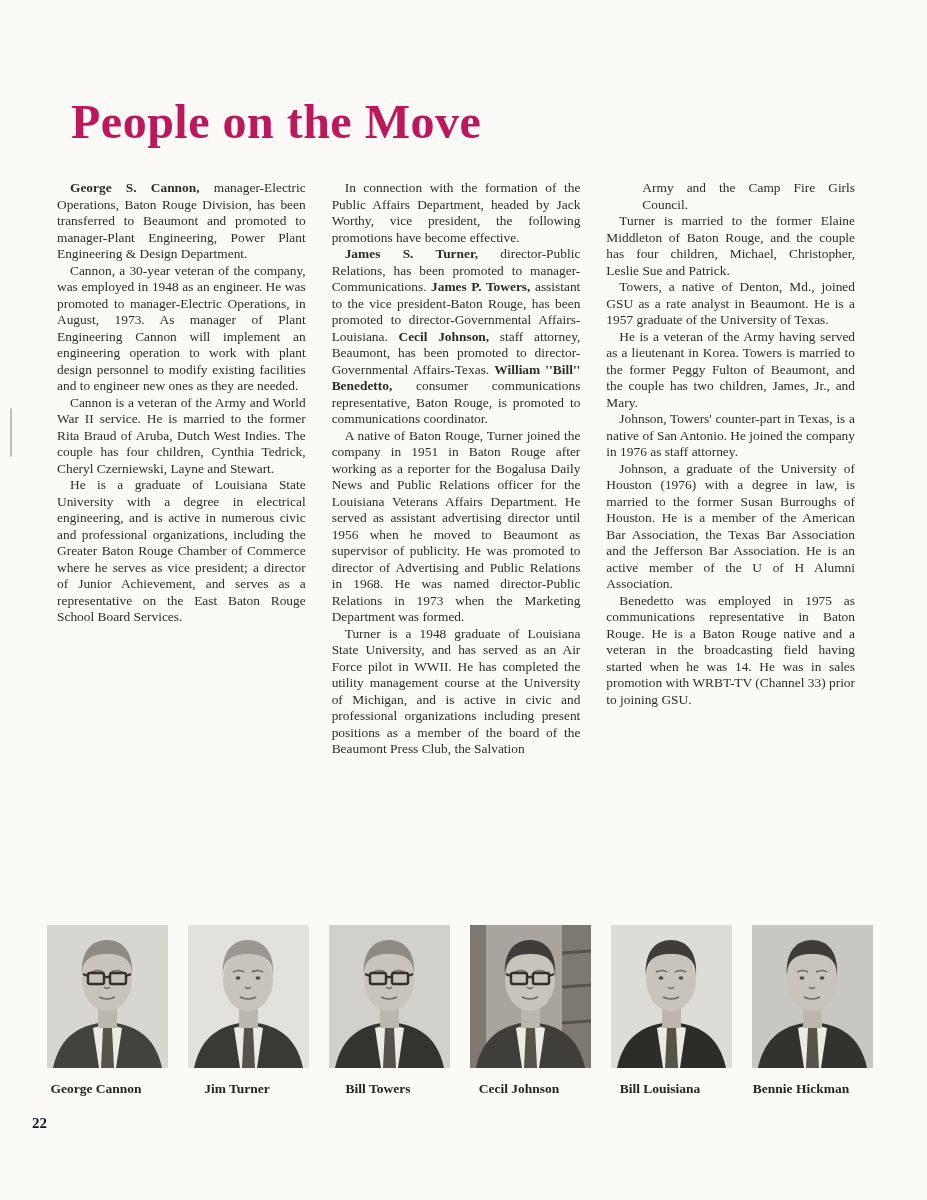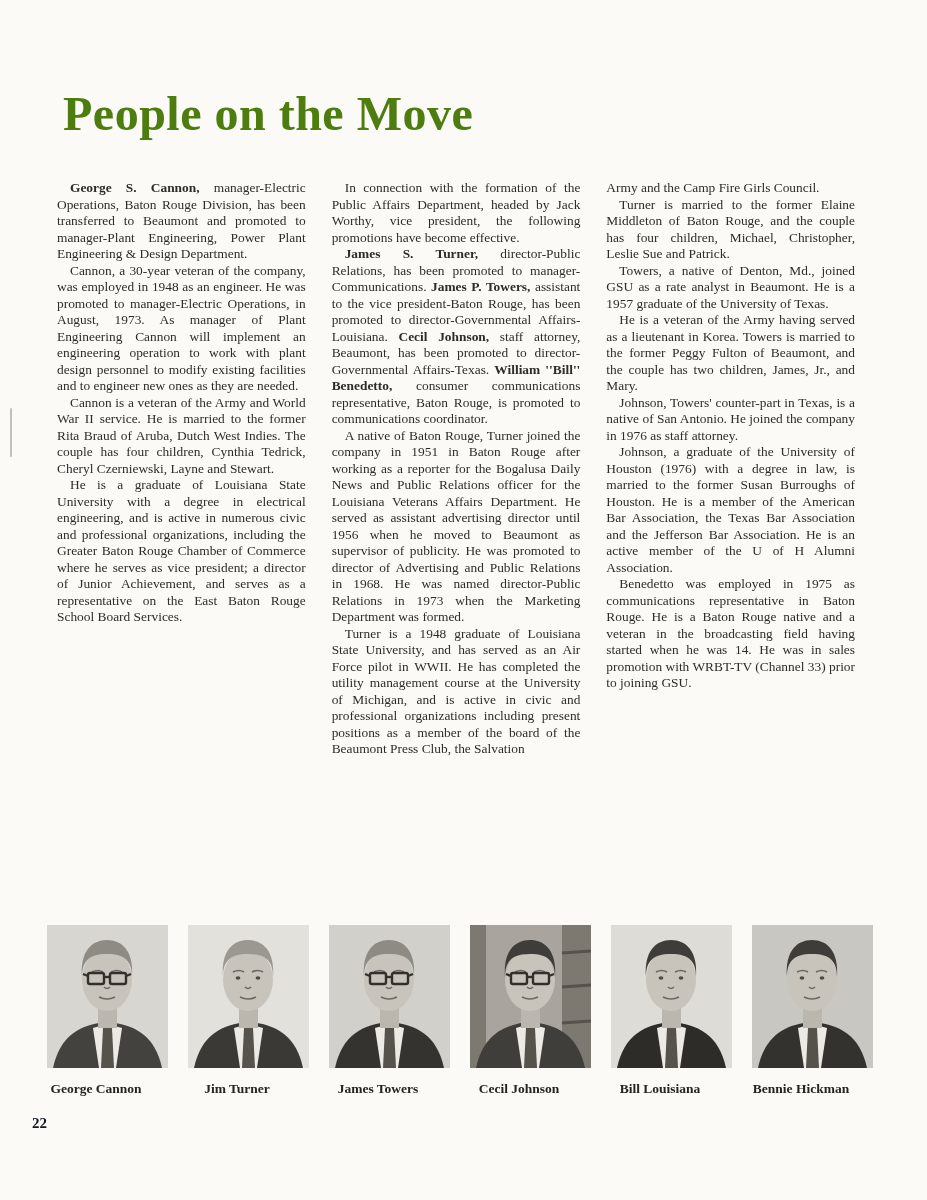--- a/index.html
+++ b/index.html
@@ -13,36 +13,36 @@
     background:var(--paper);
     overflow:hidden;
     font-family:"Liberation Serif","DejaVu Serif",serif;
     color:var(--ink);
   }
   .scan-line{
     position:absolute;left:10px;top:408px;width:2px;height:49px;
     background:#c2c0bd;border-radius:1px;
   }
   h1.title{
-    position:absolute;left:55px;top:78px;margin:8px;
+    position:absolute;left:55px;top:78px;margin:16px;
     font-size:48px;font-weight:bold;letter-spacing:0.5px;
-    color:#4d7c0f;
+    color:#be185d;
   }
   .columns{
     position:absolute;left:57px;top:180px;width:798px;
     display:flex;gap:26px;align-items:flex-start;justify-content:space-between;
   }
   .col{flex:1 1 0;min-width:0;}
   .col p{
     margin:0;
     font-size:13.4px;line-height:16.5px;
     text-align:justify;
     text-indent:13px;
   }
-  .col p.noindent{text-indent:0;}
+  .col p.noindent{text-indent:0;margin-left:36px;}
   .col p b{font-weight:bold;}
   .photo-strip{
     position:absolute;left:47px;top:925px;width:803px;
     display:flex;justify-content:space-between;
   }
   figure.photo-fig{margin:0;width:98px;}
   figure.photo-fig svg{display:block;width:121px;height:143px;}
   figure.photo-fig figcaption{
     margin-top:13px;
     text-align:center;
@@ -152,21 +152,21 @@
             <path d="M52,72 q8,4 16,0"></path>
           </g>
           <g stroke="#33302c" stroke-width="2.4" fill="none">
             <rect x="41" y="48" width="16" height="11" rx="2"></rect>
             <rect x="63" y="48" width="16" height="11" rx="2"></rect>
             <line x1="57" y1="52" x2="63" y2="52"></line>
             <line x1="41" y1="51" x2="36" y2="49"></line>
             <line x1="79" y1="51" x2="84" y2="49"></line>
           </g>
         </svg>
-        <figcaption>James Towers</figcaption>
+        <figcaption>Bill Towers</figcaption>
       </figure>
       <figure class="photo-fig">
         <svg viewBox="0 0 121 143" xmlns="http://www.w3.org/2000/svg">
           <rect x="0" y="0" width="121" height="143" fill="#a9a59e"></rect>
           <g fill="#7d7870">
             <rect x="0" y="0" width="16" height="143"></rect>
             <rect x="92" y="0" width="29" height="143"></rect>
           </g>
           <g stroke="#57534c" stroke-width="3">
             <line x1="92" y1="28" x2="121" y2="26"></line>

